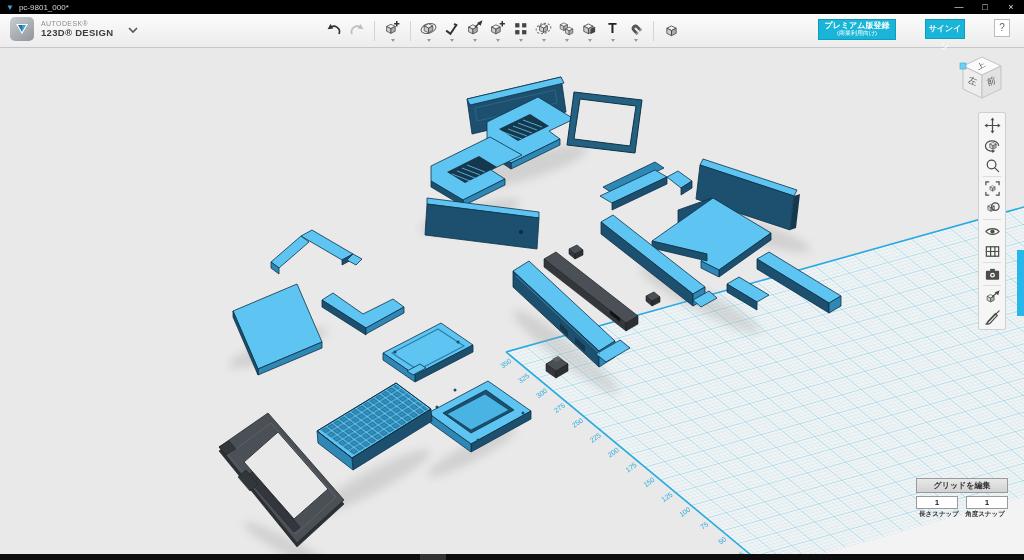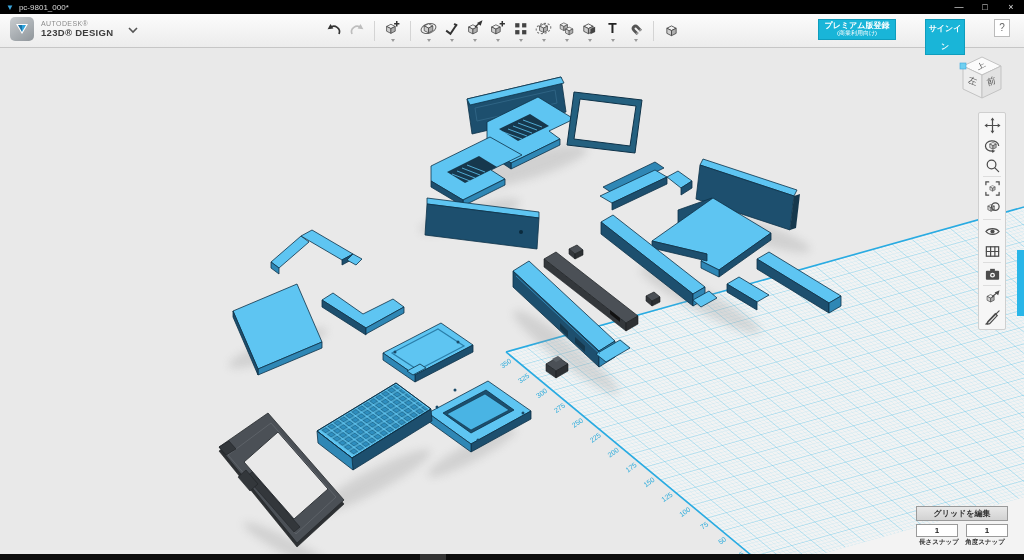--- a/index.html
+++ b/index.html
@@ -25,21 +25,21 @@
   .tools{position:absolute;left:322px;top:0;height:33px;display:flex;align-items:center;}
   .tbtn{width:23px;height:28px;display:flex;flex-direction:column;align-items:center;justify-content:center;cursor:pointer;}
   .tbtn svg{display:block;}
   .caret{width:0;height:0;border-left:2.5px solid transparent;border-right:2.5px solid transparent;border-top:3px solid #9a9a9a;margin-top:2px;}
   .tsep{width:1px;height:20px;background:#d4d4d4;margin:0 6px;}
   .rightbtns{position:absolute;right:14px;top:5px;display:flex;align-items:flex-start;gap:24px;}
   .cyanbtn{background:#19b5d8;color:#fff;border:1px solid #0f9dbd;text-align:center;cursor:pointer;margin-left:5px;}
   .premium{width:78px;padding:1px 2px 2px;}
   .premium .l1{font-size:8px;font-weight:bold;line-height:9px;}
   .premium .l2{font-size:6px;line-height:7px;}
-  .signin{width:40px;font-size:8px;font-weight:bold;line-height:18px;height:36px;}
+  .signin{width:40px;font-size:8px;font-weight:bold;line-height:18px;height:20px;}
   .helpbtn{width:16px;height:18px;background:#fff;border:1px solid #bbb;color:#666;font-size:10px;
     text-align:center;line-height:16px;margin-left:5px;cursor:pointer;}
 
   
   #scene{position:absolute;left:0;top:0;z-index:1;}
   .grid-num{font-size:7px;fill:#2aabdc;}
   .pt{fill:#5ec5f2;stroke:#0d3147;stroke-width:.8}
   .pn{fill:#1d4f6e;stroke:#0d3147;stroke-width:.8}
   .pm{fill:#2f87b5;stroke:#0d3147;stroke-width:.8}
   .pd{fill:#16384d;}
@@ -57,21 +57,21 @@
   .rtoolbar{position:absolute;left:978px;top:112px;width:28px;z-index:10;background:#f6f6f6;
     border:1px solid #cfcfcf;border-radius:2px;display:flex;flex-direction:column;align-items:center;padding:2px 0;}
   .rbtn{width:24px;height:20px;display:flex;align-items:center;justify-content:center;cursor:pointer;}
   .rsep{width:18px;height:1px;background:#ddd;margin:1px 0;}
   .rtb-stroke{stroke:#4c4c4c;stroke-width:1.3;fill:none;stroke-linecap:round;}
   .rtb-fill{fill:#4c4c4c;stroke:none;}
 
   .scrollhint{position:absolute;right:0;top:250px;width:7px;height:66px;background:#29b6e8;z-index:11;}
 
   
-  .gridpanel{position:absolute;left:916px;top:506px;width:92px;z-index:10;font-size:8px;}
+  .gridpanel{position:absolute;left:916px;top:478px;width:92px;z-index:10;font-size:8px;}
   .gp-btn{width:100%;height:15px;background:linear-gradient(#e8e8e8,#d2d2d2);border:1px solid #9a9a9a;
     font-size:8px;font-weight:bold;color:#333;text-align:center;line-height:13px;cursor:pointer;}
   .gp-row{display:flex;justify-content:space-between;margin-top:3px;}
   .gp-row input{width:42px;height:13px;border:1px solid #9a9a9a;background:#fff;font-size:8px;
     font-weight:bold;text-align:center;color:#222;padding:0;}
   .gp-labels{display:flex;justify-content:space-between;margin-top:1px;}
   .gp-labels span{width:46px;text-align:center;font-size:6.5px;font-weight:bold;color:#333;}
 
   
   .bottomstrip{position:absolute;left:0;bottom:0;width:1024px;height:6px;background:#0d0d0d;z-index:30;}

